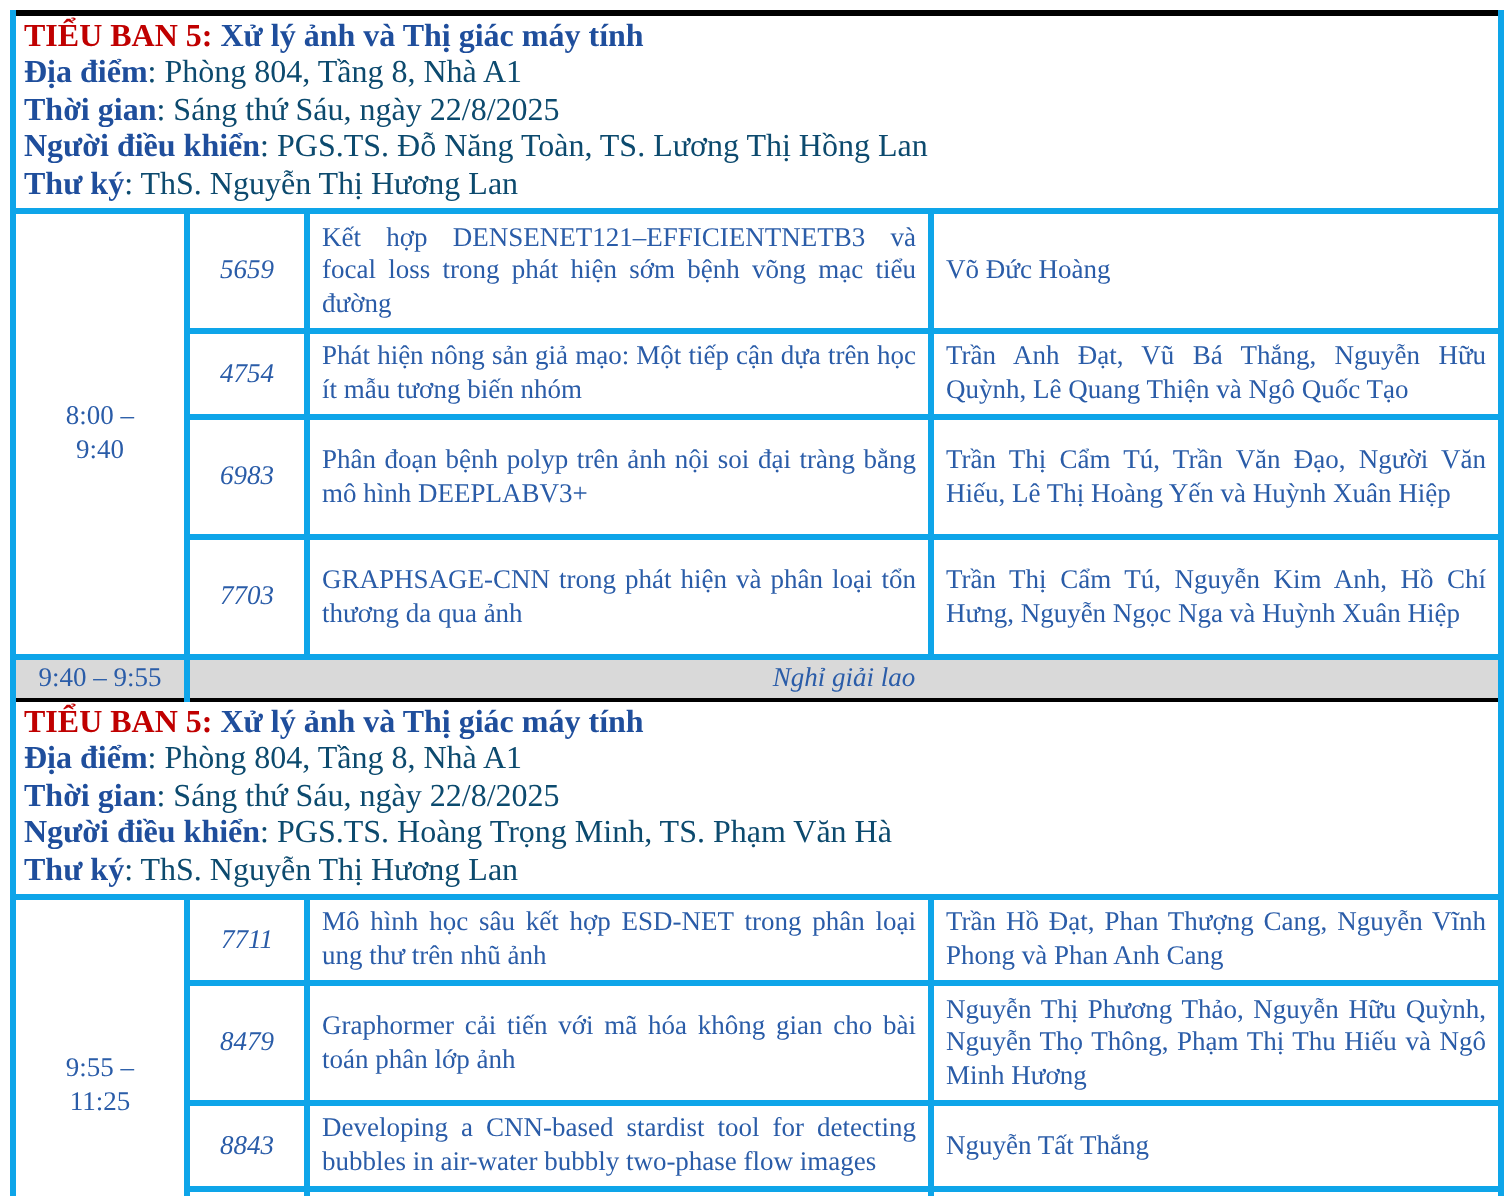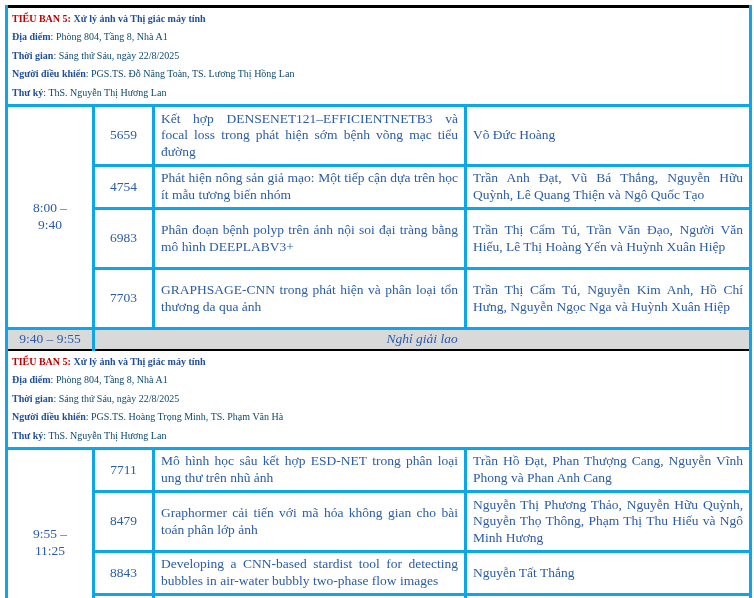--- a/index.html
+++ b/index.html
@@ -30,21 +30,21 @@
     color: #2a5ca8;
     font-size: 13.5px;
     line-height: 16.6px;
     overflow: hidden;
   }
   td.section-header-cell {
     border-top: 2px solid #000000;
     padding: 2px 4px 2px 4px;
   }
   .hline {
-    font-size: 10px;
+    font-size: 16px;
     line-height: 18.4px;
     white-space: nowrap;
   }
   .band-label {
     color: #c00000;
     font-weight: bold;
   }
   .band-title {
     color: #1f4e9c;
     font-weight: bold;
@@ -56,20 +56,21 @@
   .f-value {
     color: #0c4a6e;
   }
   td.time-cell {
     text-align: center;
     padding: 2px 18px;
   }
   td.id-cell {
     text-align: center;
     padding: 2px 2px;
+    font-style: italic;
   }
   td.title-cell {
     text-align: justify;
     padding: 2px 6px;
   }
   td.authors-cell {
     text-align: justify;
     padding: 2px 6px;
   }
   tr.break-row td {

